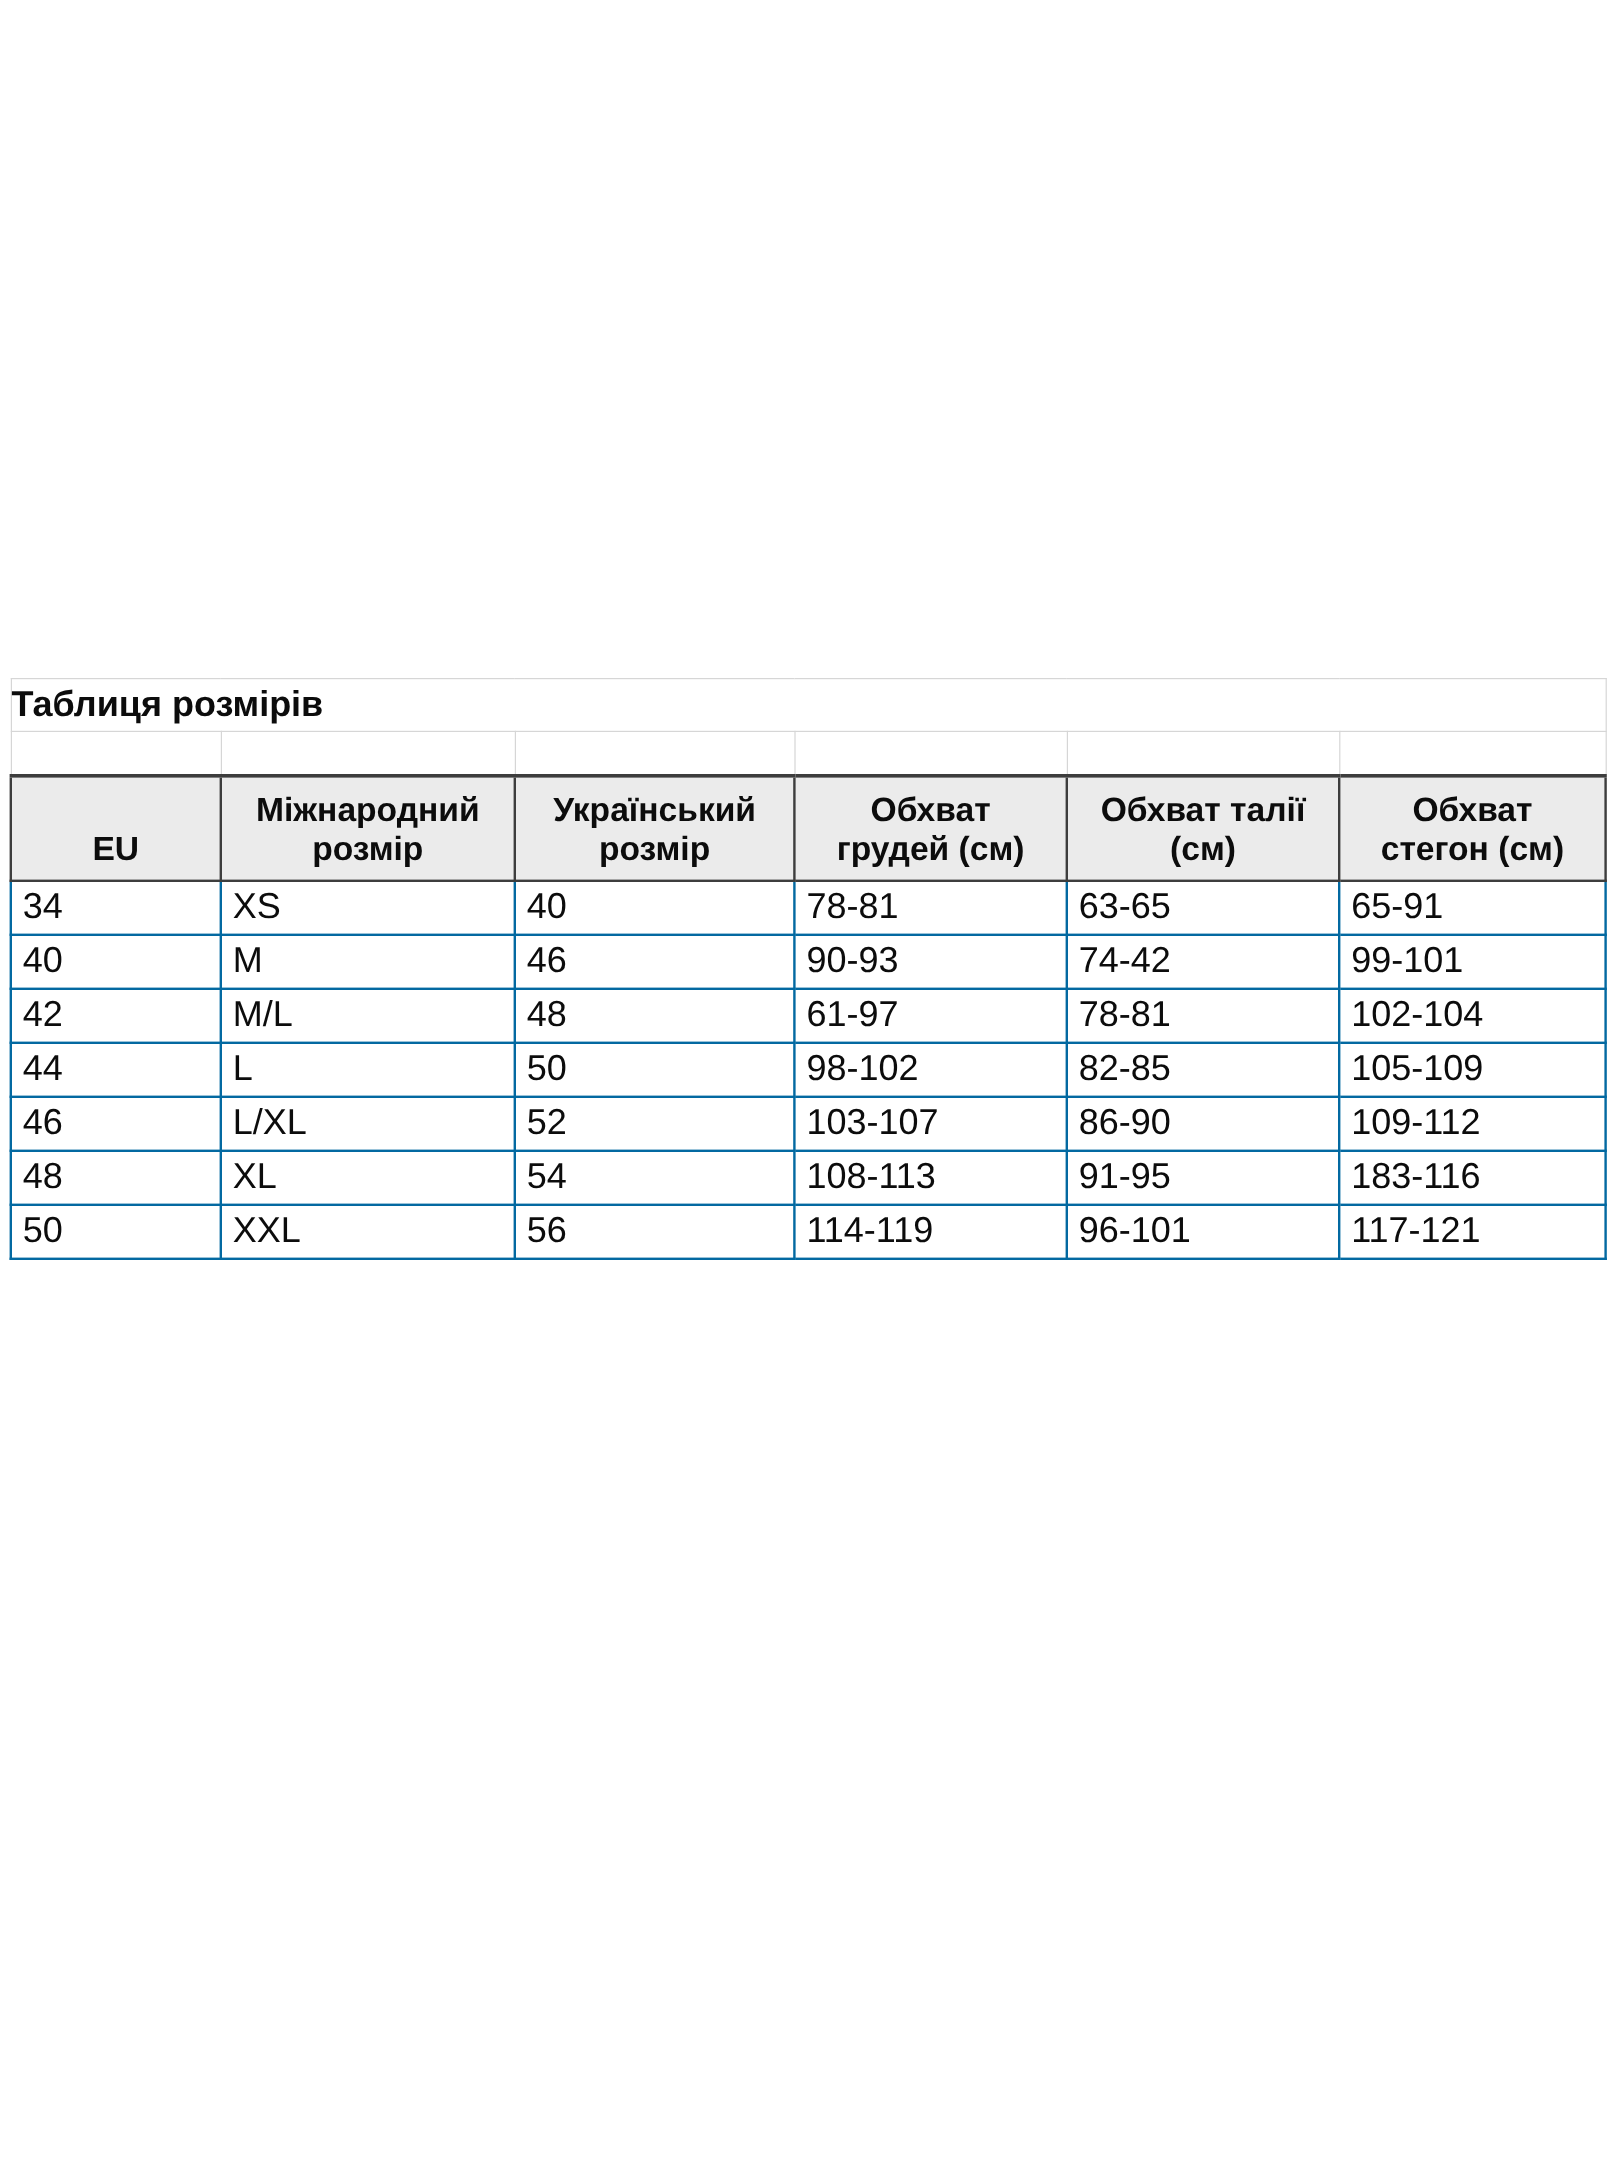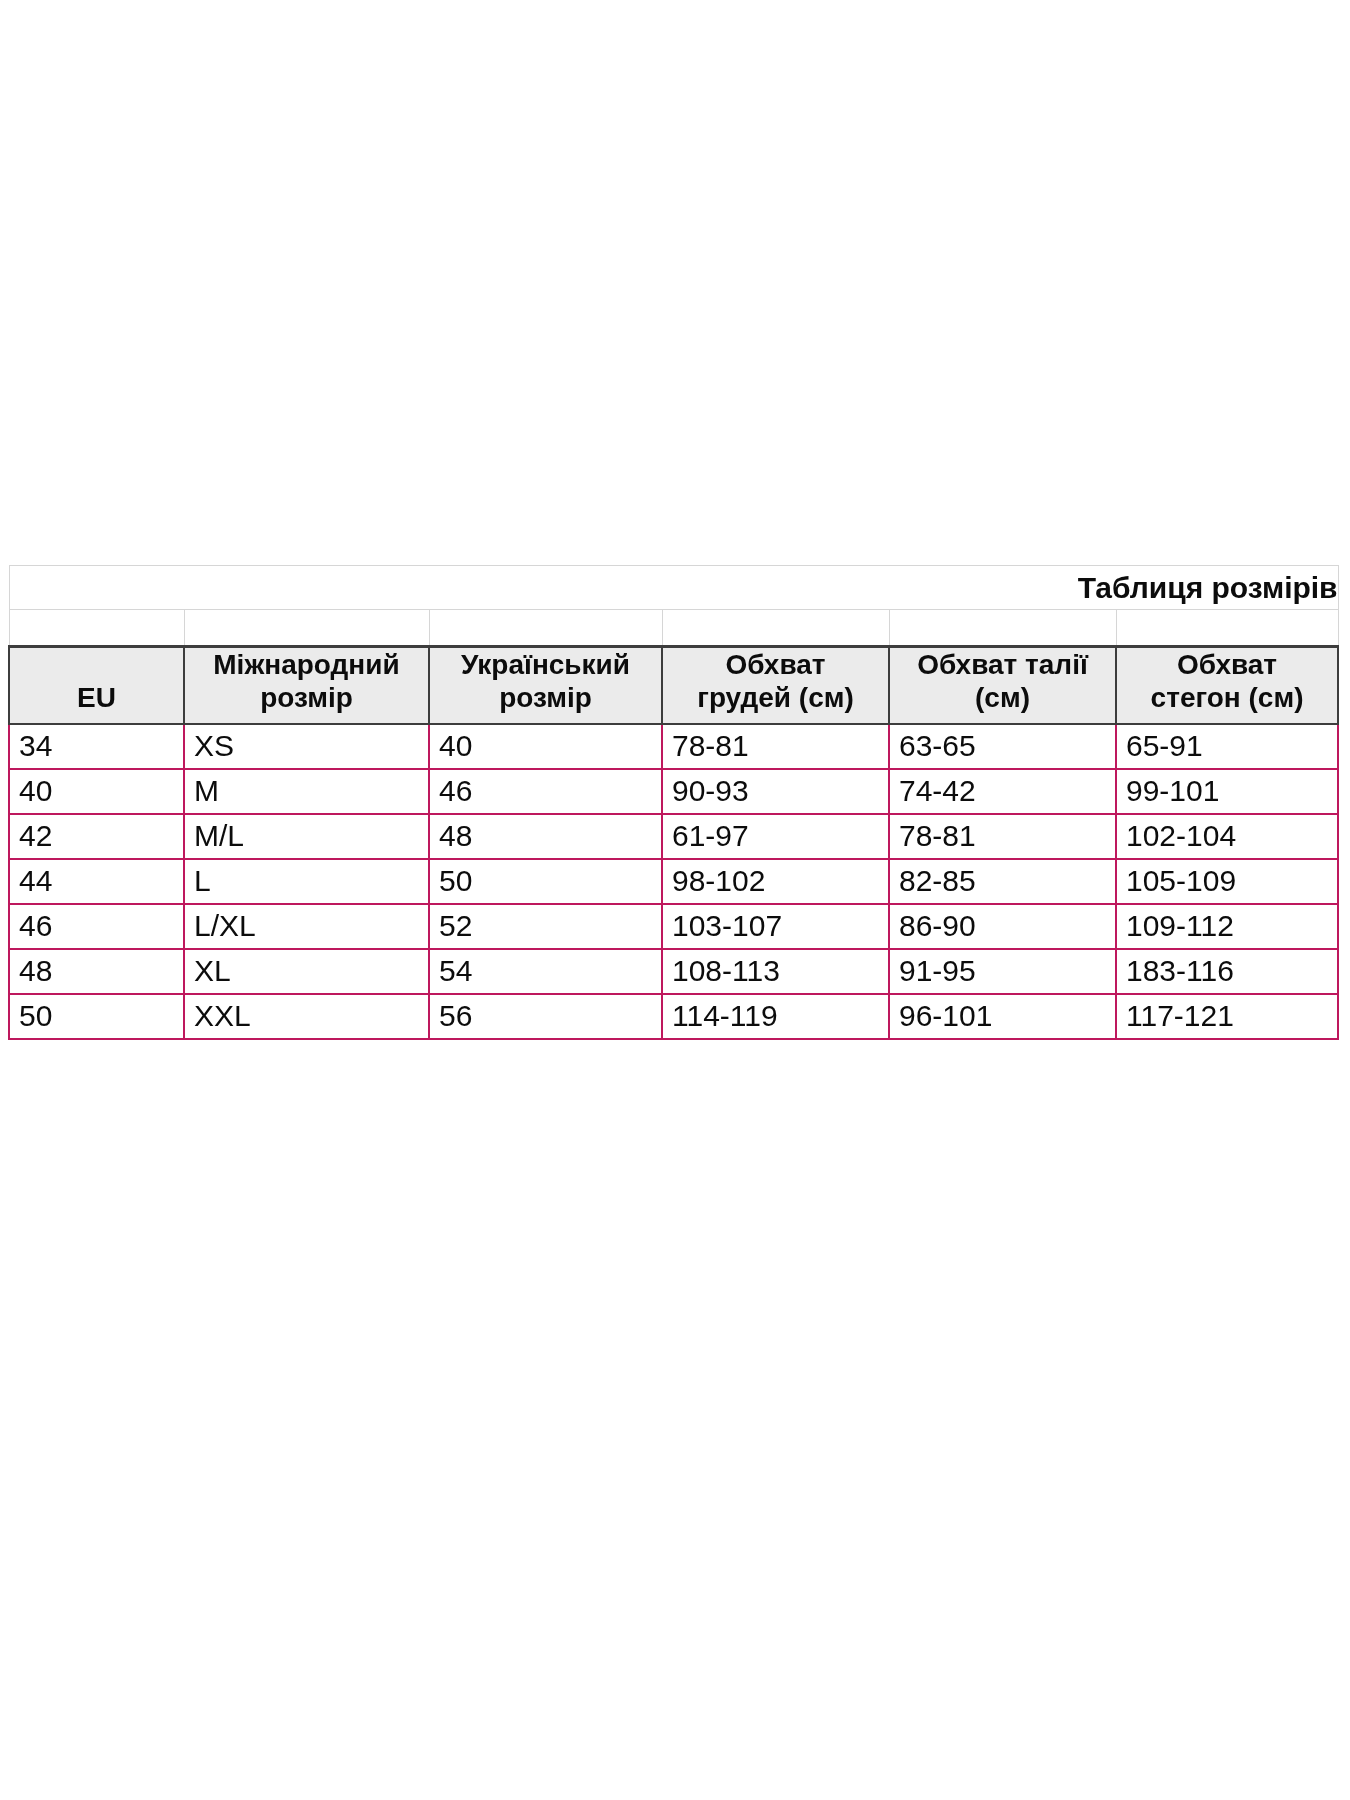--- a/index.html
+++ b/index.html
@@ -20,21 +20,21 @@
     top: 565px;
     width: 1329px;
     border-collapse: collapse;
     table-layout: fixed;
     background: #ffffff;
   }
   
   tr.title-row td {
     border: 1px solid #d6d6d6;
     height: 43px;
-    text-align: right;
+    text-align: left;
     vertical-align: middle;
     font-size: 30px;
     font-weight: 700;
     color: #0c0c0c;
     background: #ffffff;
     padding: 0;
   }
   
   tr.spacer-row td {
     border: 1px solid #d6d6d6;
@@ -46,28 +46,28 @@
   tr.header-row th {
     border: 2px solid #3d3d3d;
     border-top-width: 3px;
     background: #ebebeb;
     font-size: 28px;
     font-weight: 700;
     line-height: 33px;
     color: #0c0c0c;
     text-align: center;
     vertical-align: bottom;
-    padding: 0 6px 9px 6px;
+    padding: 10px 6px 9px 6px;
     white-space: pre-line;
     height: 63px;
     box-sizing: content-box;
   }
   
   tbody.data-body td {
-    border: 2px solid #be185d;
+    border: 2px solid #0369a1;
     height: 41px;
     font-size: 30px;
     line-height: 32px;
     text-align: left;
     vertical-align: middle;
     padding: 0 6px 2px 9px;
     color: #0c0c0c;
     background: #ffffff;
     overflow: hidden;
   }

